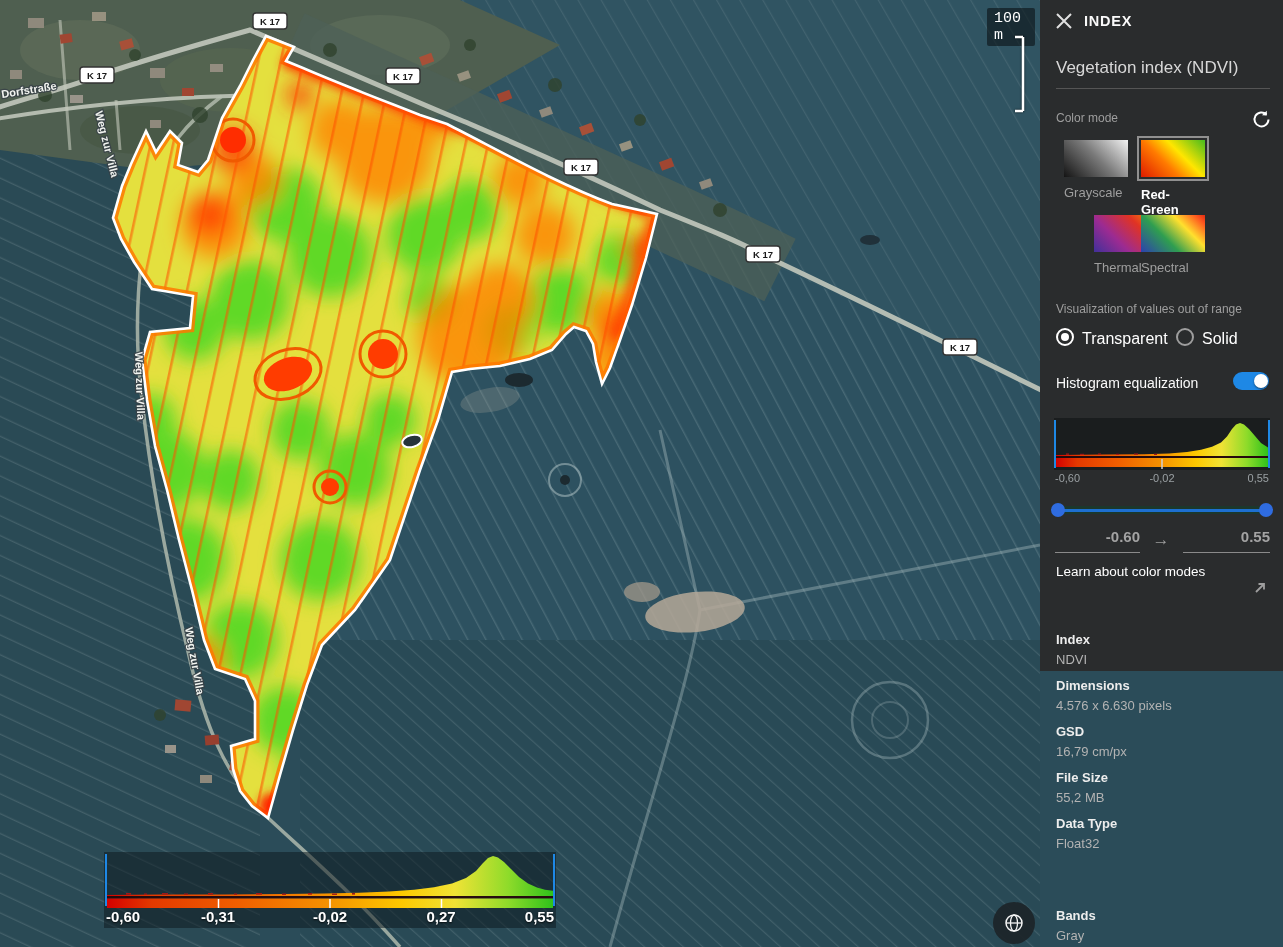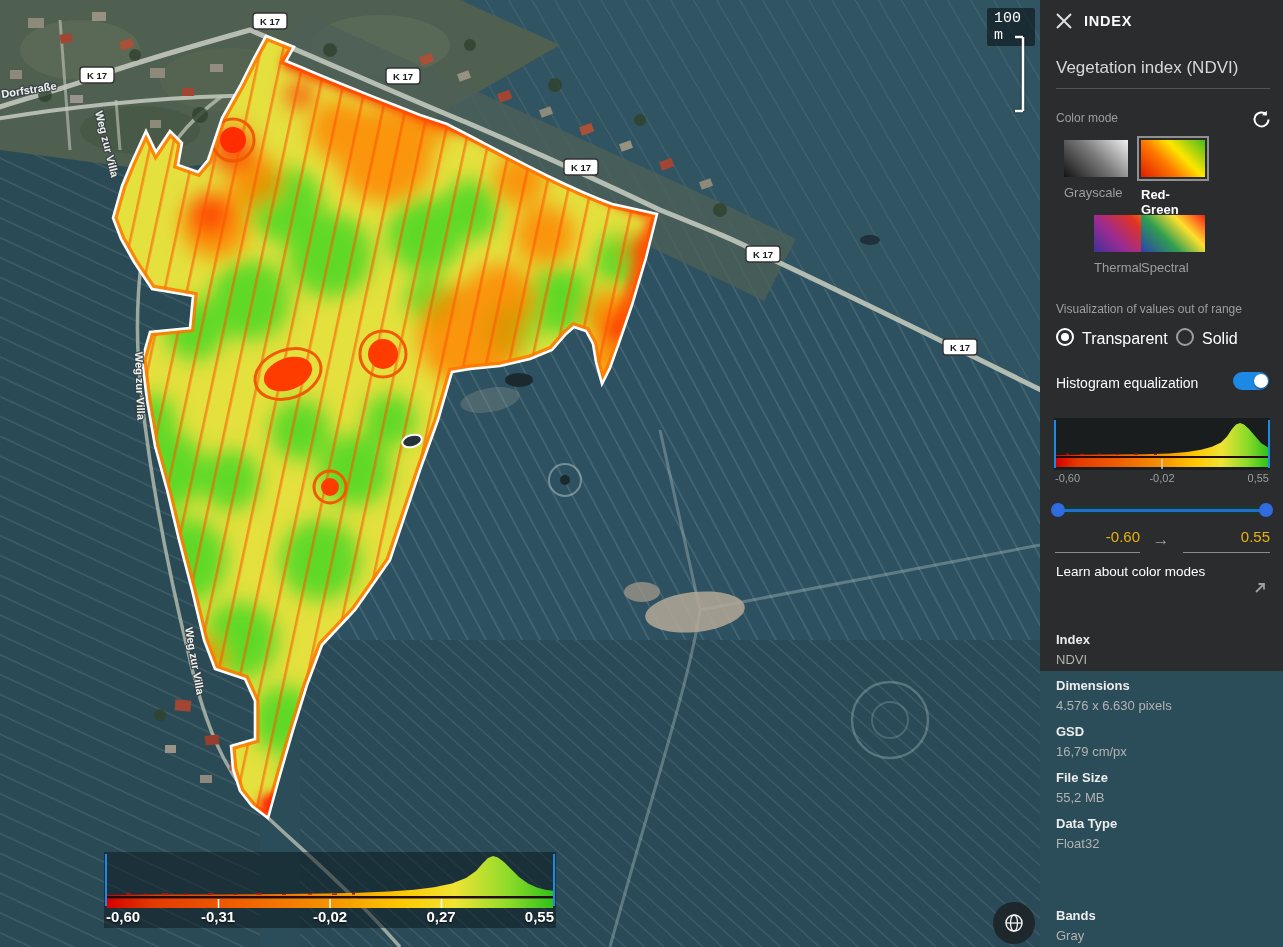--- a/index.html
+++ b/index.html
@@ -45,21 +45,21 @@
   .toggle .knob{position:absolute;right:1px;top:2px;width:14px;height:14px;border-radius:50%;background:#fff;box-shadow:0 1px 2px rgba(0,0,0,.5);}
   .phist{left:14px;top:418px;width:216px;height:52px;background:rgba(24,27,28,.85);}
   .ph-labels{left:14px;top:472px;width:216px;height:14px;}
   .ph-labels span{position:absolute;font-size:11px;color:#9aa0a3;}
   .ph-l0{left:1px;} .ph-l1{left:108px;transform:translateX(-50%);} .ph-l2{right:1px;}
   .slider{left:14px;top:502px;width:216px;height:16px;}
   .slider .strip{position:absolute;left:0;top:4px;width:216px;height:8px;background:rgba(27,56,46,.9);}
   .slider .line{position:absolute;left:0;top:6.5px;width:216px;height:3px;background:#1d6fd1;}
   .slider .hnd{position:absolute;top:1px;width:14px;height:14px;border-radius:50%;background:#2f6ce0;cursor:pointer;}
   .hnd-min{left:-3px;} .hnd-max{right:-3px;}
-  .num{position:absolute;top:528px;height:24px;border-bottom:1px solid #8a8a8a;color:#eab308;font-size:15px;text-align:right;background:none;}
+  .num{position:absolute;top:528px;height:24px;border-bottom:1px solid #8a8a8a;color:#a3a3a3;font-size:15px;text-align:right;background:none;font-weight:bold;}
   .num-min{left:15px;width:85px;} .num-max{left:143px;width:87px;}
   .num-arrow{left:106px;top:530px;width:30px;text-align:center;color:#9e9e9e;font-size:17px;}
   .learn{left:16px;top:564px;font-size:13.5px;color:#fff;cursor:pointer;}
   .ext-icon{left:212px;top:580px;}
   .detail{left:16px;width:214px;}
   .d-label{font-size:13px;font-weight:bold;color:#ededed;}
   .d-value{font-size:13px;color:#b3b3b3;margin-top:5px;}
 </style>
 </head>
 <body>

